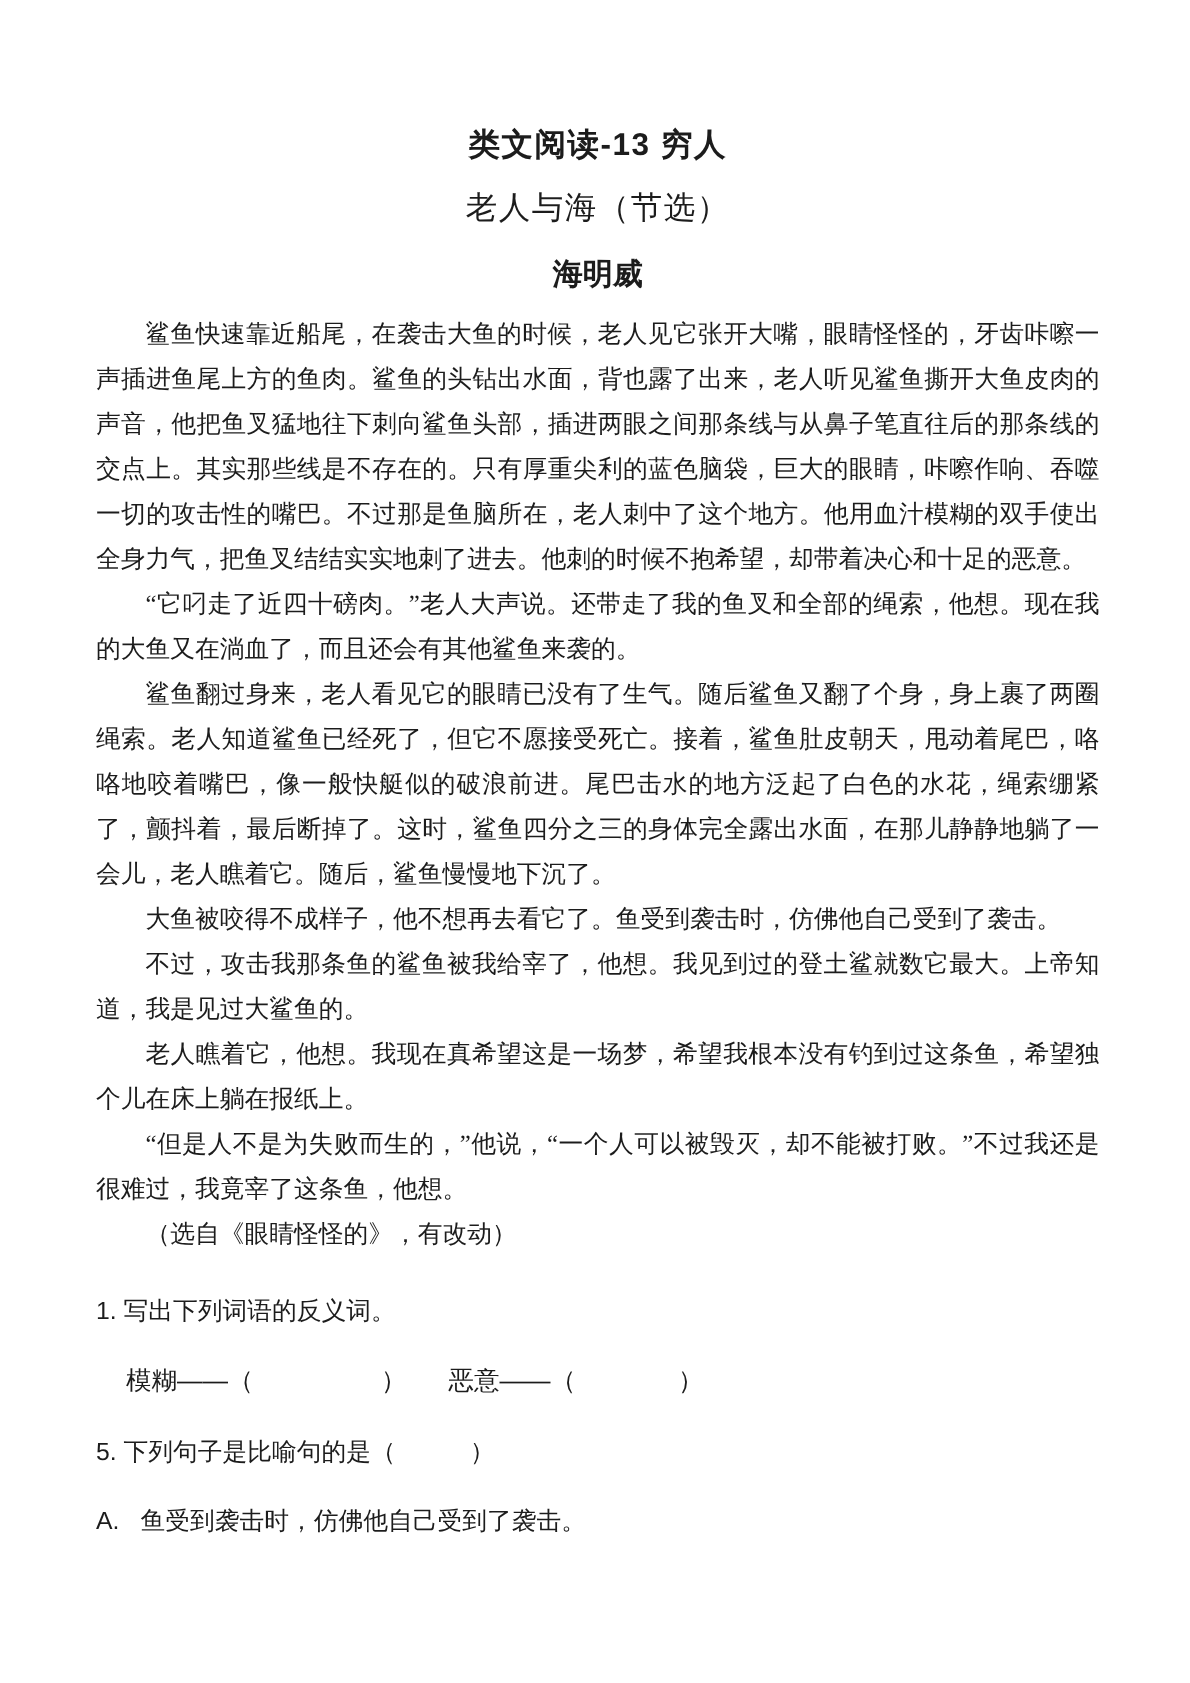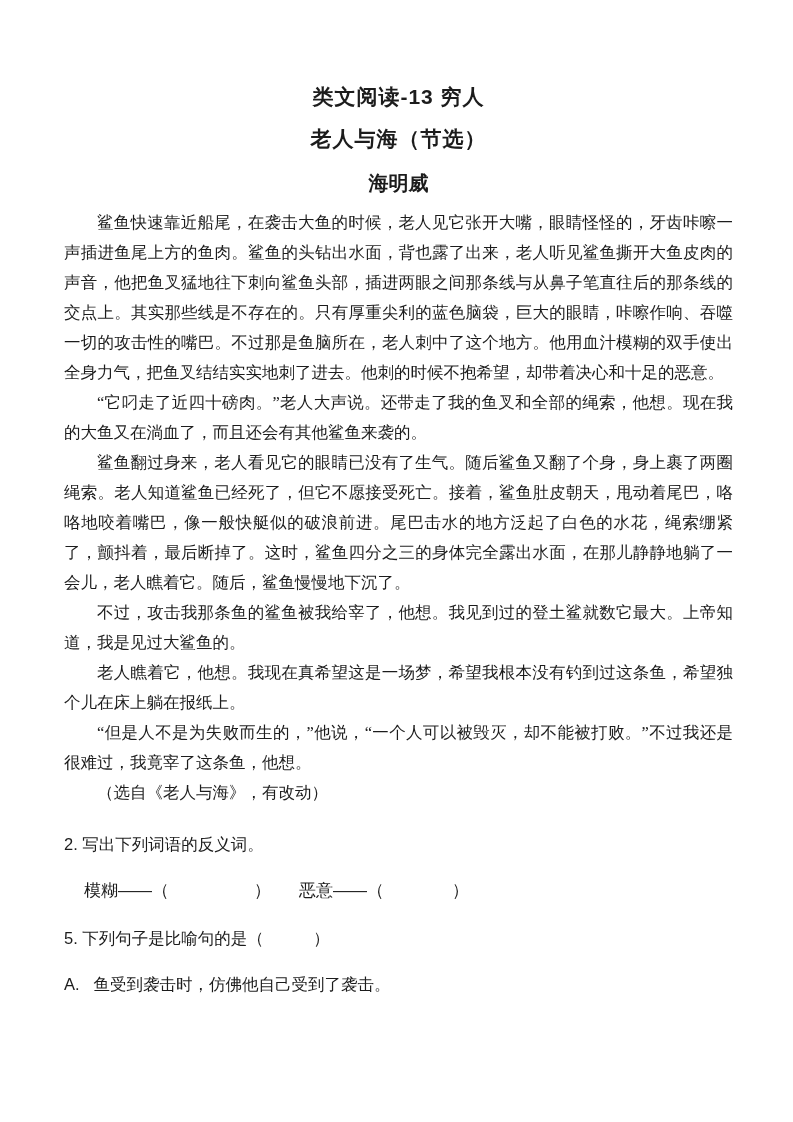--- a/index.html
+++ b/index.html
@@ -26,21 +26,21 @@
     font-size: 21px;
     font-weight: 700;
     line-height: 26px;
     letter-spacing: 1px;
   }
   .doc-subtitle {
     margin: 16px 0 0 0;
     text-align: center;
     font-family: "Liberation Sans", "DejaVu Sans", sans-serif;
     font-size: 21px;
-    font-weight: 700;
+    font-weight: 400;
     line-height: 26px;
     letter-spacing: 1px;
   }
   .doc-author {
     margin: 18px 0 0 0;
     text-align: center;
     font-family: "Liberation Sans", "DejaVu Sans", sans-serif;
     font-size: 20px;
     font-weight: 700;
     line-height: 26px;
@@ -101,29 +101,30 @@
 <div class="page">
 
   <h1 class="doc-title">类文阅读-13 穷人</h1>
   <h2 class="doc-subtitle">老人与海（节选）</h2>
   <div class="doc-author">海明威</div>
 
   <div class="article">
     <p>鲨鱼快速靠近船尾，在袭击大鱼的时候，老人见它张开大嘴，眼睛怪怪的，牙齿咔嚓一声插进鱼尾上方的鱼肉。鲨鱼的头钻出水面，背也露了出来，老人听见鲨鱼撕开大鱼皮肉的声音，他把鱼叉猛地往下刺向鲨鱼头部，插进两眼之间那条线与从鼻子笔直往后的那条线的交点上。其实那些线是不存在的。只有厚重尖利的蓝色脑袋，巨大的眼睛，咔嚓作响、吞噬一切的攻击性的嘴巴。不过那是鱼脑所在，老人刺中了这个地方。他用血汁模糊的双手使出全身力气，把鱼叉结结实实地刺了进去。他刺的时候不抱希望，却带着决心和十足的恶意。</p>
     <p>“它叼走了近四十磅肉。”老人大声说。还带走了我的鱼叉和全部的绳索，他想。现在我的大鱼又在淌血了，而且还会有其他鲨鱼来袭的。</p>
     <p>鲨鱼翻过身来，老人看见它的眼睛已没有了生气。随后鲨鱼又翻了个身，身上裹了两圈绳索。老人知道鲨鱼已经死了，但它不愿接受死亡。接着，鲨鱼肚皮朝天，甩动着尾巴，咯咯地咬着嘴巴，像一般快艇似的破浪前进。尾巴击水的地方泛起了白色的水花，绳索绷紧了，颤抖着，最后断掉了。这时，鲨鱼四分之三的身体完全露出水面，在那儿静静地躺了一会儿，老人瞧着它。随后，鲨鱼慢慢地下沉了。</p>
+    <p>大鱼被咬得不成样子，他不想再去看它了。鱼受到袭击时，仿佛他自己受到了袭击。</p>
     <p>不过，攻击我那条鱼的鲨鱼被我给宰了，他想。我见到过的登土鲨就数它最大。上帝知道，我是见过大鲨鱼的。</p>
     <p>老人瞧着它，他想。我现在真希望这是一场梦，希望我根本没有钓到过这条鱼，希望独个儿在床上躺在报纸上。</p>
     <p>“但是人不是为失败而生的，”他说，“一个人可以被毁灭，却不能被打败。”不过我还是很难过，我竟宰了这条鱼，他想。</p>
-    <p class="attribution">（选自《老人与海》，有改动）</p>
+    <p class="attribution">（选自《眼睛怪怪的》，有改动）</p>
   </div>
 
   <div class="questions">
 
-    <div class="question-line">2. 写出下列词语的反义词。</div>
+    <div class="question-line">1. 写出下列词语的反义词。</div>
 
     <div class="antonym-row">
       <span class="antonym-item">模糊——（　　　　　）</span>
       <span class="antonym-item">恶意——（　　　　）</span>
     </div>
 
     <div class="question-line question-2">5. 下列句子是比喻句的是（　　　）</div>
 
     <div class="option-row">
       <span class="option-label">A.</span>

